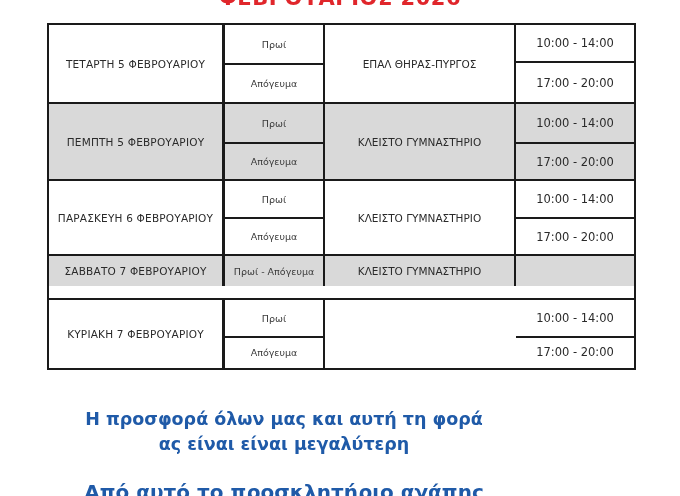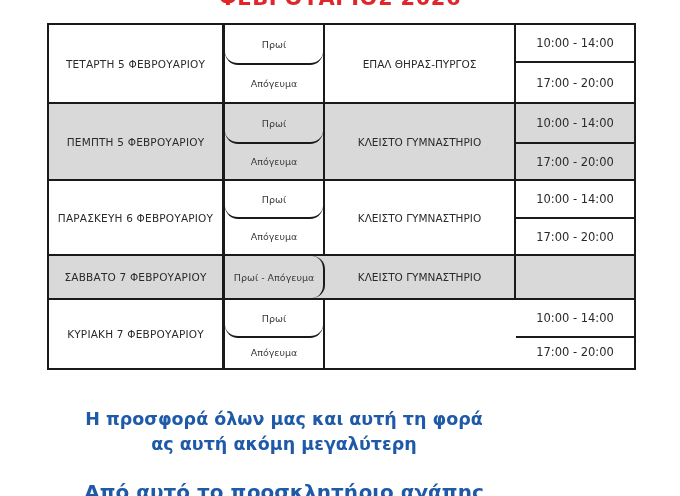--- a/index.html
+++ b/index.html
@@ -26,21 +26,21 @@
   .day { left:0; width:176px; font-size:10.5px; letter-spacing:0.2px; border-right:3px solid #1a1a1a; }
   .periods { left:176px; width:100px; border-right:2px solid #1a1a1a; display:block; }
   .venue { left:276px; width:191px; font-size:10.5px; border-right:2px solid #1a1a1a; }
   .times { left:467px; width:118px; display:block; }
   .sub {
     position:absolute; left:0; right:0; display:flex; align-items:center; justify-content:center;
     box-sizing:border-box;
   }
   .sub.top { top:0; border-bottom:2px solid #1a1a1a; }
   .sub.bot { bottom:0; }
-  .periods .sub, .periods.single { font-size:9.5px; color:#3a3a3a;border-radius:13px; }
+  .periods .sub, .periods.single { font-size:9.5px; color:#3a3a3a; }
   .times .sub, .times.single { font-size:11.5px; color:#2a2a2a; }
   .periods.single, .times.single { display:flex; align-items:center; justify-content:center; }
   .msg {
     position:absolute; left:0; width:568px; text-align:center; color:#1f5aa8;
     font-weight:bold; font-family:"DejaVu Sans", sans-serif;
   }
   .msg1 { top:407px; font-size:17.5px; line-height:25px; }
   .msg2 { top:480px; font-size:20px; }
 </style>
 </head>
@@ -82,36 +82,36 @@
       <div class="sub top" style="height:38px;">Πρωί</div>
       <div class="sub bot" style="height:35px;">Απόγευμα</div>
     </div>
     <div class="cell venue">ΚΛΕΙΣΤΟ ΓΥΜΝΑΣΤΗΡΙΟ</div>
     <div class="cell times">
       <div class="sub top" style="height:38px;">10:00 - 14:00</div>
       <div class="sub bot" style="height:35px;">17:00 - 20:00</div>
     </div>
   </div>
 
-  <div class="block grey" style="top:229px;height:44px;">
+  <div class="block grey" style="top:229px;height:32px;">
     <div class="cell day">ΣΑΒΒΑΤΟ 7 ΦΕΒΡΟΥΑΡΙΟΥ</div>
     <div class="cell periods single">Πρωί - Απόγευμα</div>
     <div class="cell venue">ΚΛΕΙΣΤΟ ΓΥΜΝΑΣΤΗΡΙΟ</div>
   </div>
 
   <div class="block" style="top:273px;height:70px;">
     <div class="cell day">ΚΥΡΙΑΚΗ 7 ΦΕΒΡΟΥΑΡΙΟΥ</div>
     <div class="cell periods">
       <div class="sub top" style="height:38px;">Πρωί</div>
       <div class="sub bot" style="height:32px;">Απόγευμα</div>
     </div>
     <div class="cell times">
       <div class="sub top" style="height:38px;">10:00 - 14:00</div>
       <div class="sub bot" style="height:32px;">17:00 - 20:00</div>
     </div>
   </div>
 </div>
 
 <div class="msg msg1">
   <div>Η προσφορά όλων μας και αυτή τη φορά</div>
-  <div>ας αυτή ακόμη μεγαλύτερη</div>
+  <div>ας είναι είναι μεγαλύτερη</div>
 </div>
 <div class="msg msg2">Από αυτό το προσκλητήριο αγάπης</div>
 
 </body></html>

